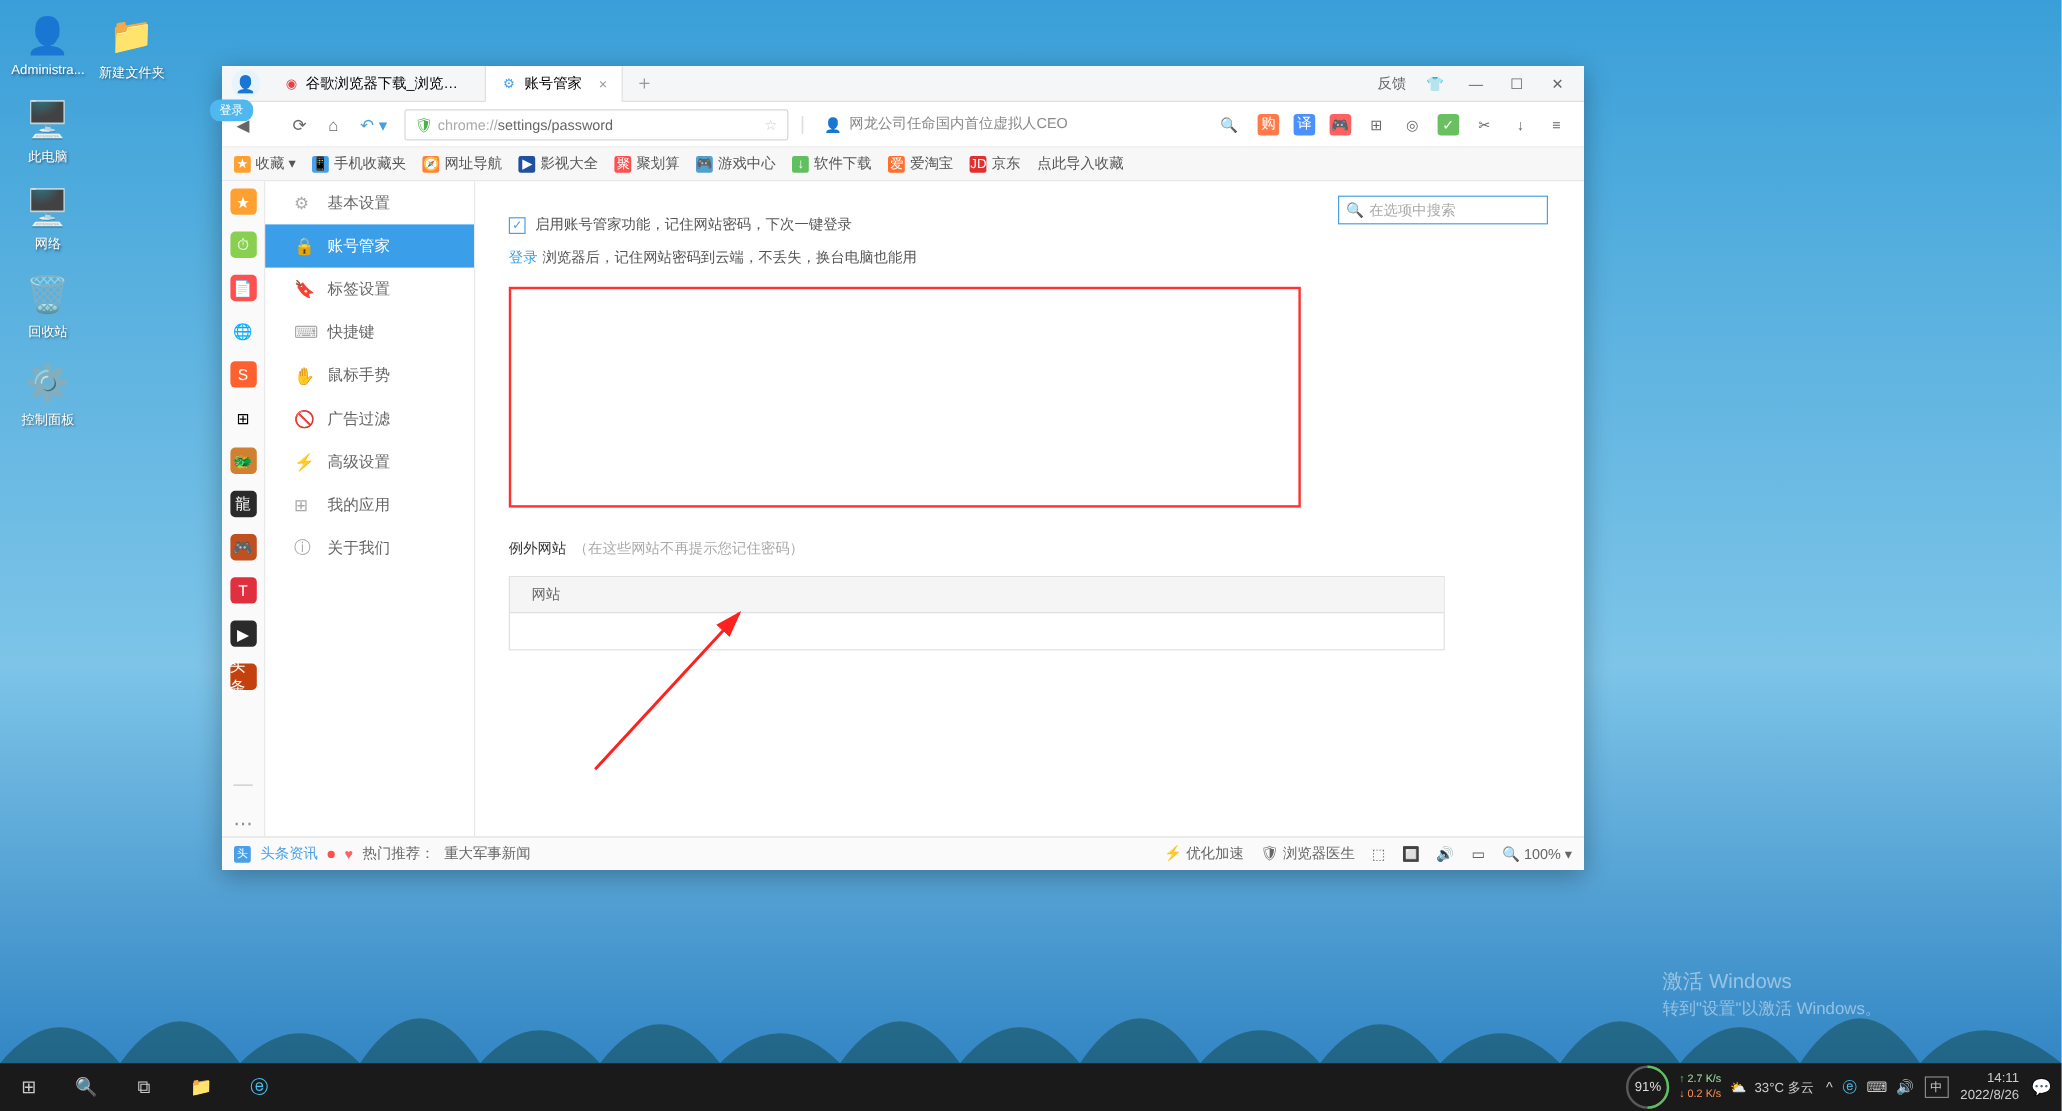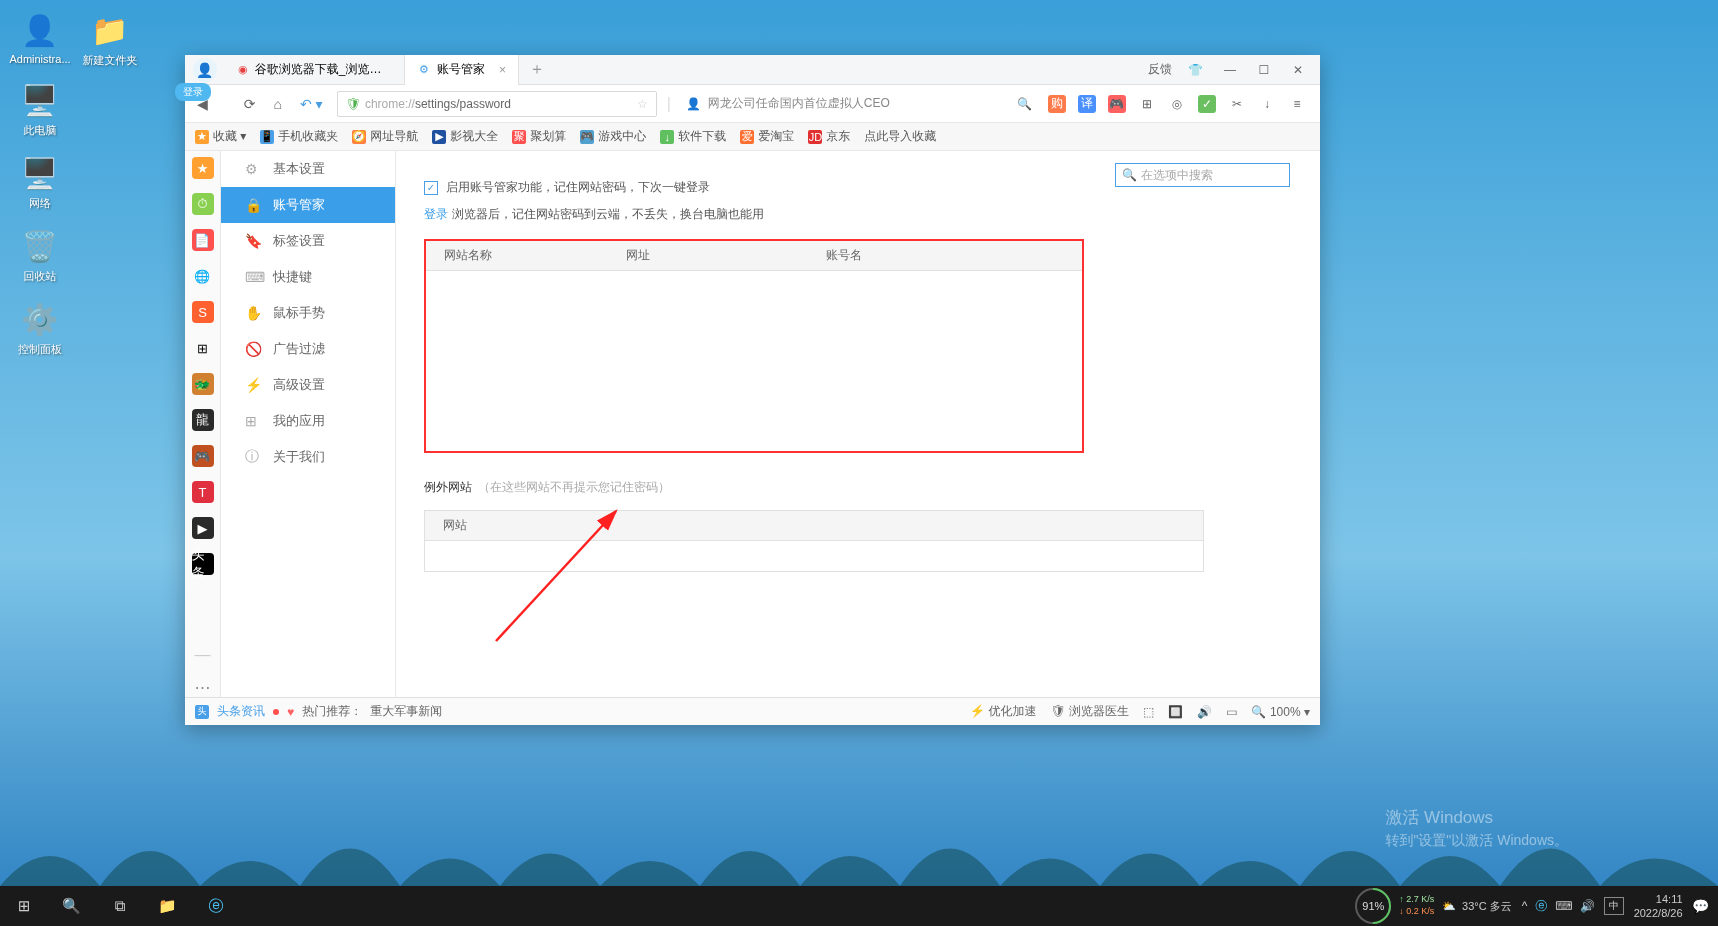--- a/index.html
+++ b/index.html
@@ -262,21 +262,21 @@
         <div class="dock-icon" style="background: rgb(138, 208, 80); color: rgb(255, 255, 255);">⏱</div>
         <div class="dock-icon" style="background: rgb(255, 80, 80); color: rgb(255, 255, 255);">📄</div>
         <div class="dock-icon">🌐</div>
         <div class="dock-icon" style="background: rgb(255, 96, 48); color: rgb(255, 255, 255);">S</div>
         <div class="dock-icon">⊞</div>
         <div class="dock-icon" style="background: rgb(208, 128, 48); color: rgb(255, 255, 255);">🐲</div>
         <div class="dock-icon" style="background: rgb(42, 42, 42); color: rgb(255, 255, 255);">龍</div>
         <div class="dock-icon" style="background: rgb(192, 80, 32); color: rgb(255, 255, 255);">🎮</div>
         <div class="dock-icon" style="background: rgb(224, 48, 64); color: rgb(255, 255, 255);">T</div>
         <div class="dock-icon" style="background: rgb(42, 42, 42); color: rgb(255, 255, 255);">▶</div>
-        <div class="dock-icon" style="background: #000000; color: rgb(255, 255, 255);">头条</div>
+        <div class="dock-icon" style="background: #c2410c; color: rgb(255, 255, 255);">头条</div>
         <div class="dock-spacer"></div>
         <div style="color: rgb(204, 204, 204);">―</div>
         <div class="dock-more">⋯</div>
       </div>
 
     <div class="settings-nav">
       <div id="nav-items">
           <div class="nav-item">
             <span class="nav-icon">⚙</span>
             <span>基本设置</span>
@@ -325,25 +325,20 @@
       <div class="checkbox-row">
         <div class="checkbox">✓</div>
         <span>启用账号管家功能，记住网站密码，下次一键登录</span>
       </div>
       <div class="login-line">
         <span class="login-link">登录</span><span>浏览器后，记住网站密码到云端，不丢失，换台电脑也能用</span>
       </div>
 
 
       <div class="pw-table">
-        <div class="pw-header">
-          <div class="pw-col1">网站名称</div>
-          <div class="pw-col2">网址</div>
-          <div class="pw-col3">账号名</div>
-        </div>
         <div class="pw-body"></div>
       </div>
 
       <svg class="red-arrow" width="160" height="160">
         <defs>
             <marker id="ah" markerWidth="10" markerHeight="10" refX="8" refY="3" orient="auto">
               <path d="M0,0 L0,6 L9,3 z" fill="#ff2020"></path>
             </marker>
           </defs>
         <line x1="10" y1="150" x2="130" y2="20" stroke="#ff2020" stroke-width="2.5" marker-end="url(#ah)"></line>

